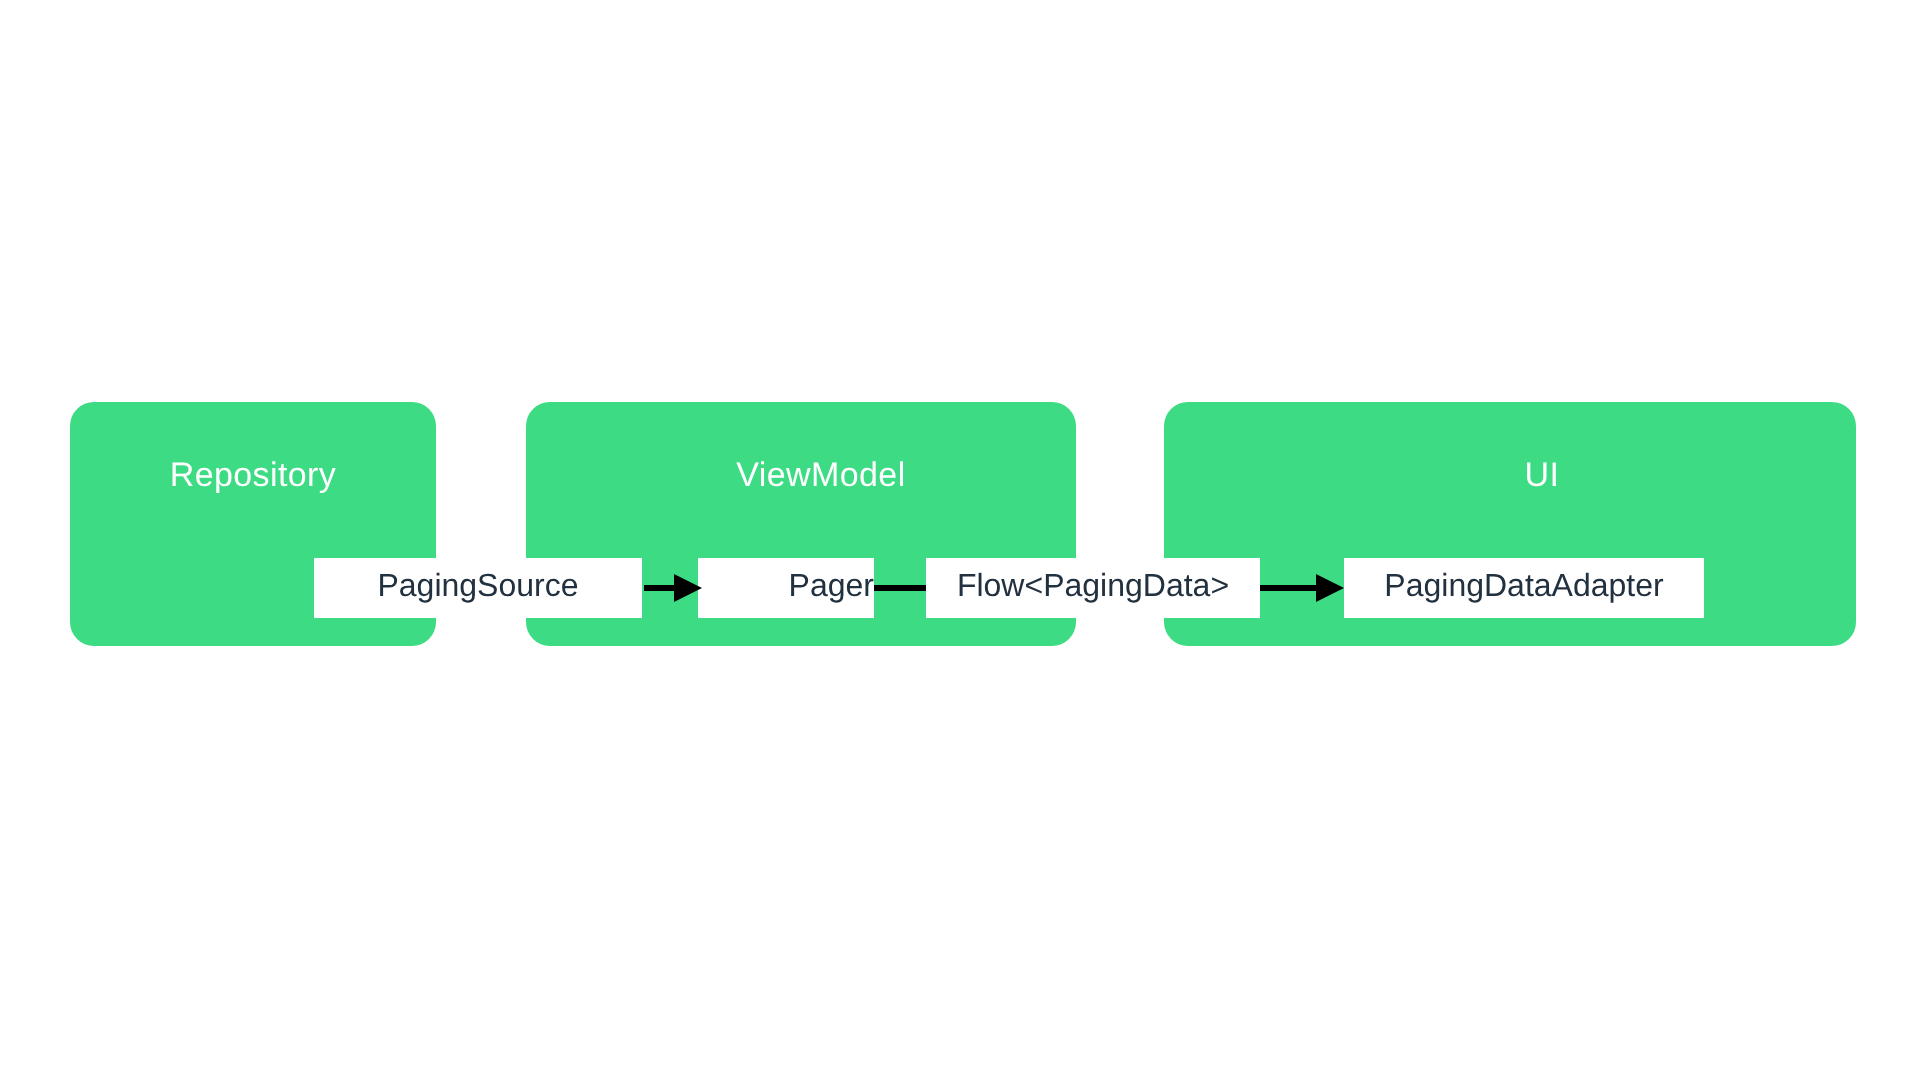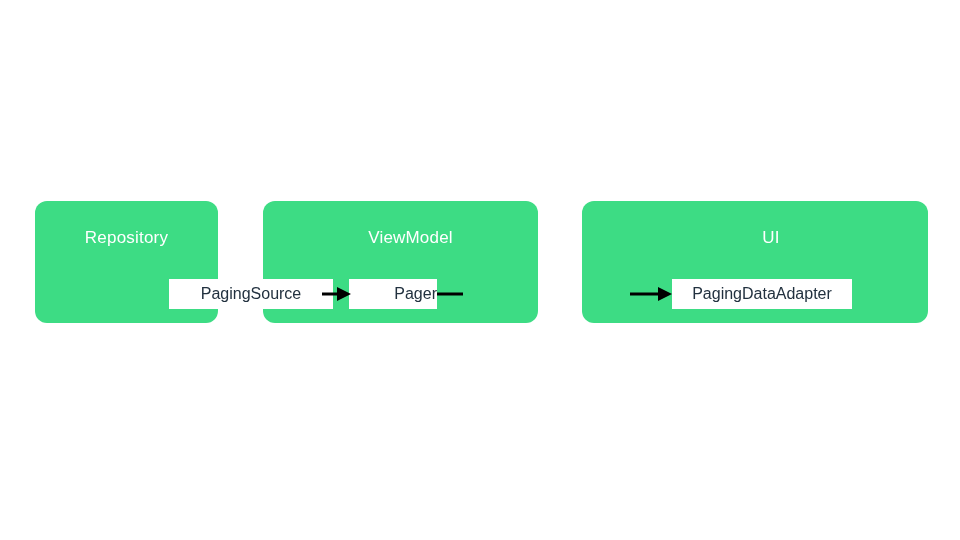--- a/index.html
+++ b/index.html
@@ -46,21 +46,21 @@
     z-index: 2;
   }
   #box-repository { left: 35px;  width: 183px; }
   #box-viewmodel  { left: 263px; width: 275px; }
   #box-ui         { left: 582px; width: 346px; }
 
   #title-repository { left: 35px;  width: 183px; }
   #title-viewmodel  { left: 263px; width: 295px; }
   #title-ui         { left: 582px; width: 346px; margin-left: 16px; }
 
-  #node-pagingsource      { left: 169px; width: 164px; }
+  #node-pagingsource      { left: 157px; width: 164px; }
   #node-pager             { left: 349px; width: 88px; text-align: right;  }
   #node-flowpagingdata    { left: 463px; width: 167px; }
   #node-pagingdataadapter { left: 672px; width: 180px; }
 
   .connector-layer {
     position: absolute;
     left: 0;
     top: 0;
     width: 960px;
     height: 540px;
@@ -76,20 +76,21 @@
   <div class="container-box" id="box-repository"></div>
   <div class="container-box" id="box-viewmodel"></div>
   <div class="container-box" id="box-ui"></div>
 
   <div class="container-title" id="title-repository">Repository</div>
   <div class="container-title" id="title-viewmodel">ViewModel</div>
   <div class="container-title" id="title-ui">UI</div>
 
   <div class="node-box" id="node-pagingsource">PagingSource</div>
   <div class="node-box" id="node-pager">Pager</div>
+  <div class="node-box" id="node-flowpagingdata">Flow&lt;PagingData&gt;</div>
   <div class="node-box" id="node-pagingdataadapter">PagingDataAdapter</div>
 
   <svg class="connector-layer" viewBox="0 0 960 540" xmlns="http://www.w3.org/2000/svg">
     <g>
       <line x1="322" y1="294" x2="338" y2="294" stroke="#000000" stroke-width="3"></line>
       <polygon points="337,287 351,294 337,301" fill="#000000"></polygon>
     </g>
     <g>
       <line x1="437" y1="294" x2="463" y2="294" stroke="#000000" stroke-width="3"></line>
     </g>

